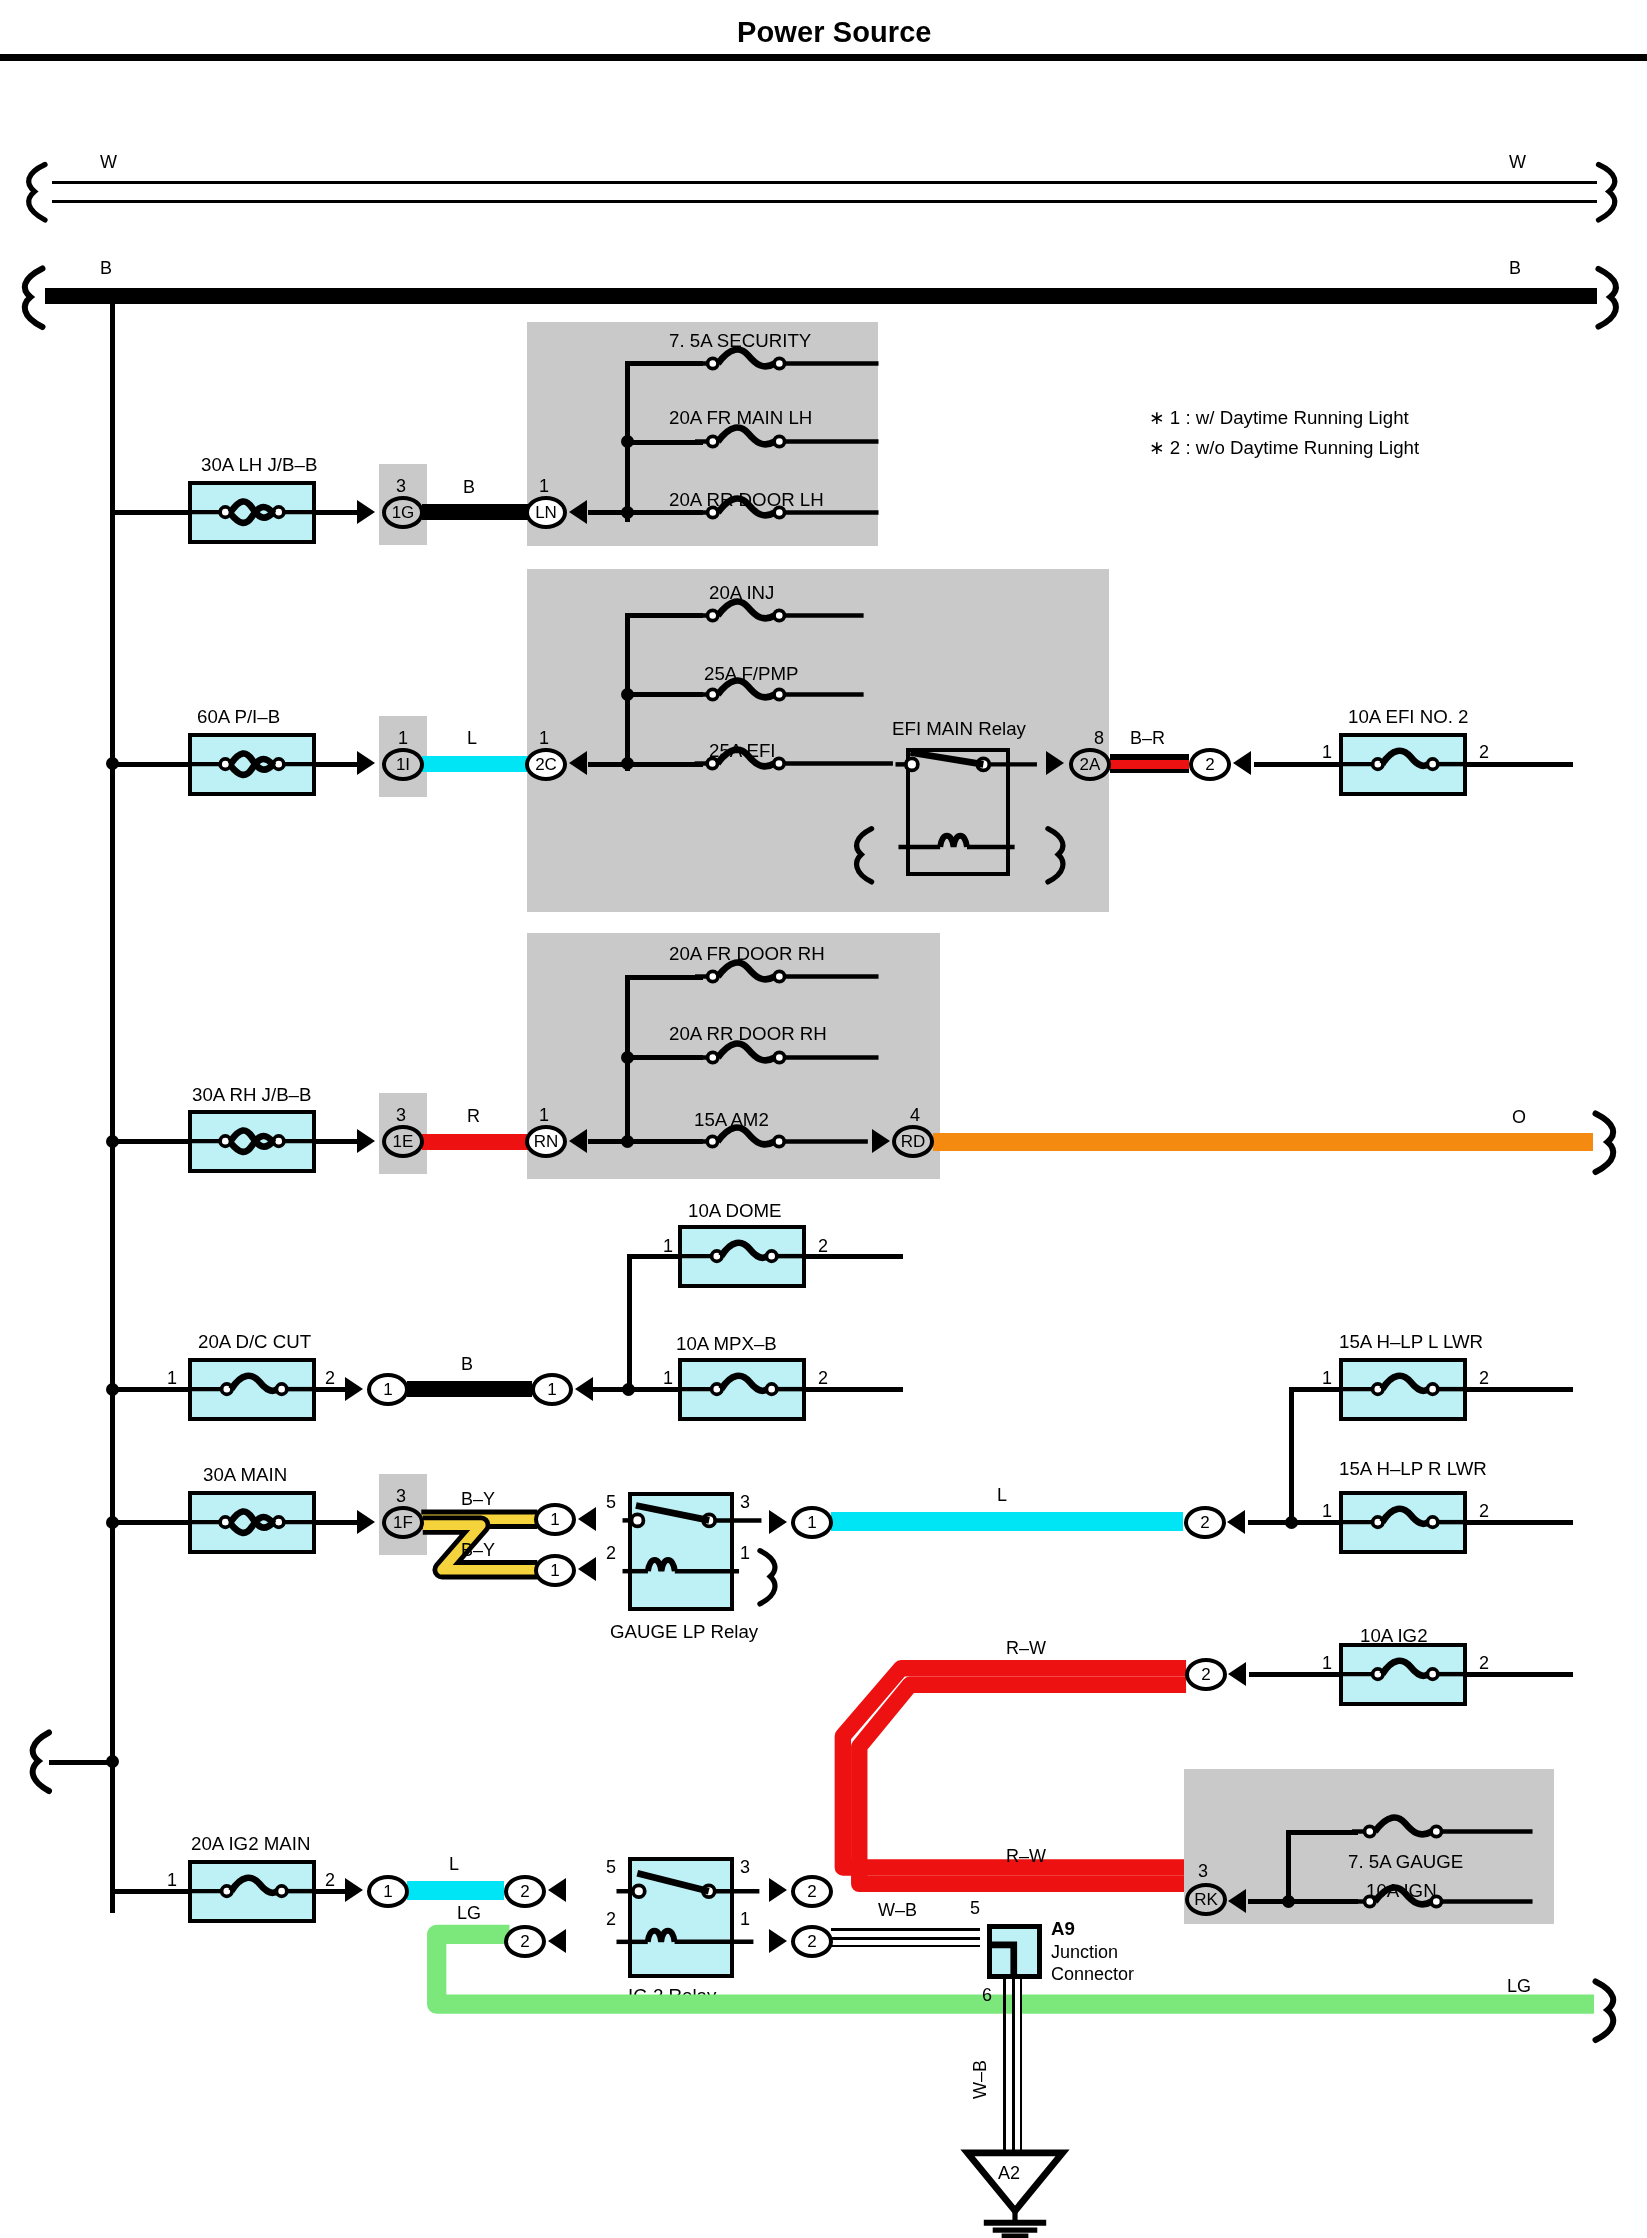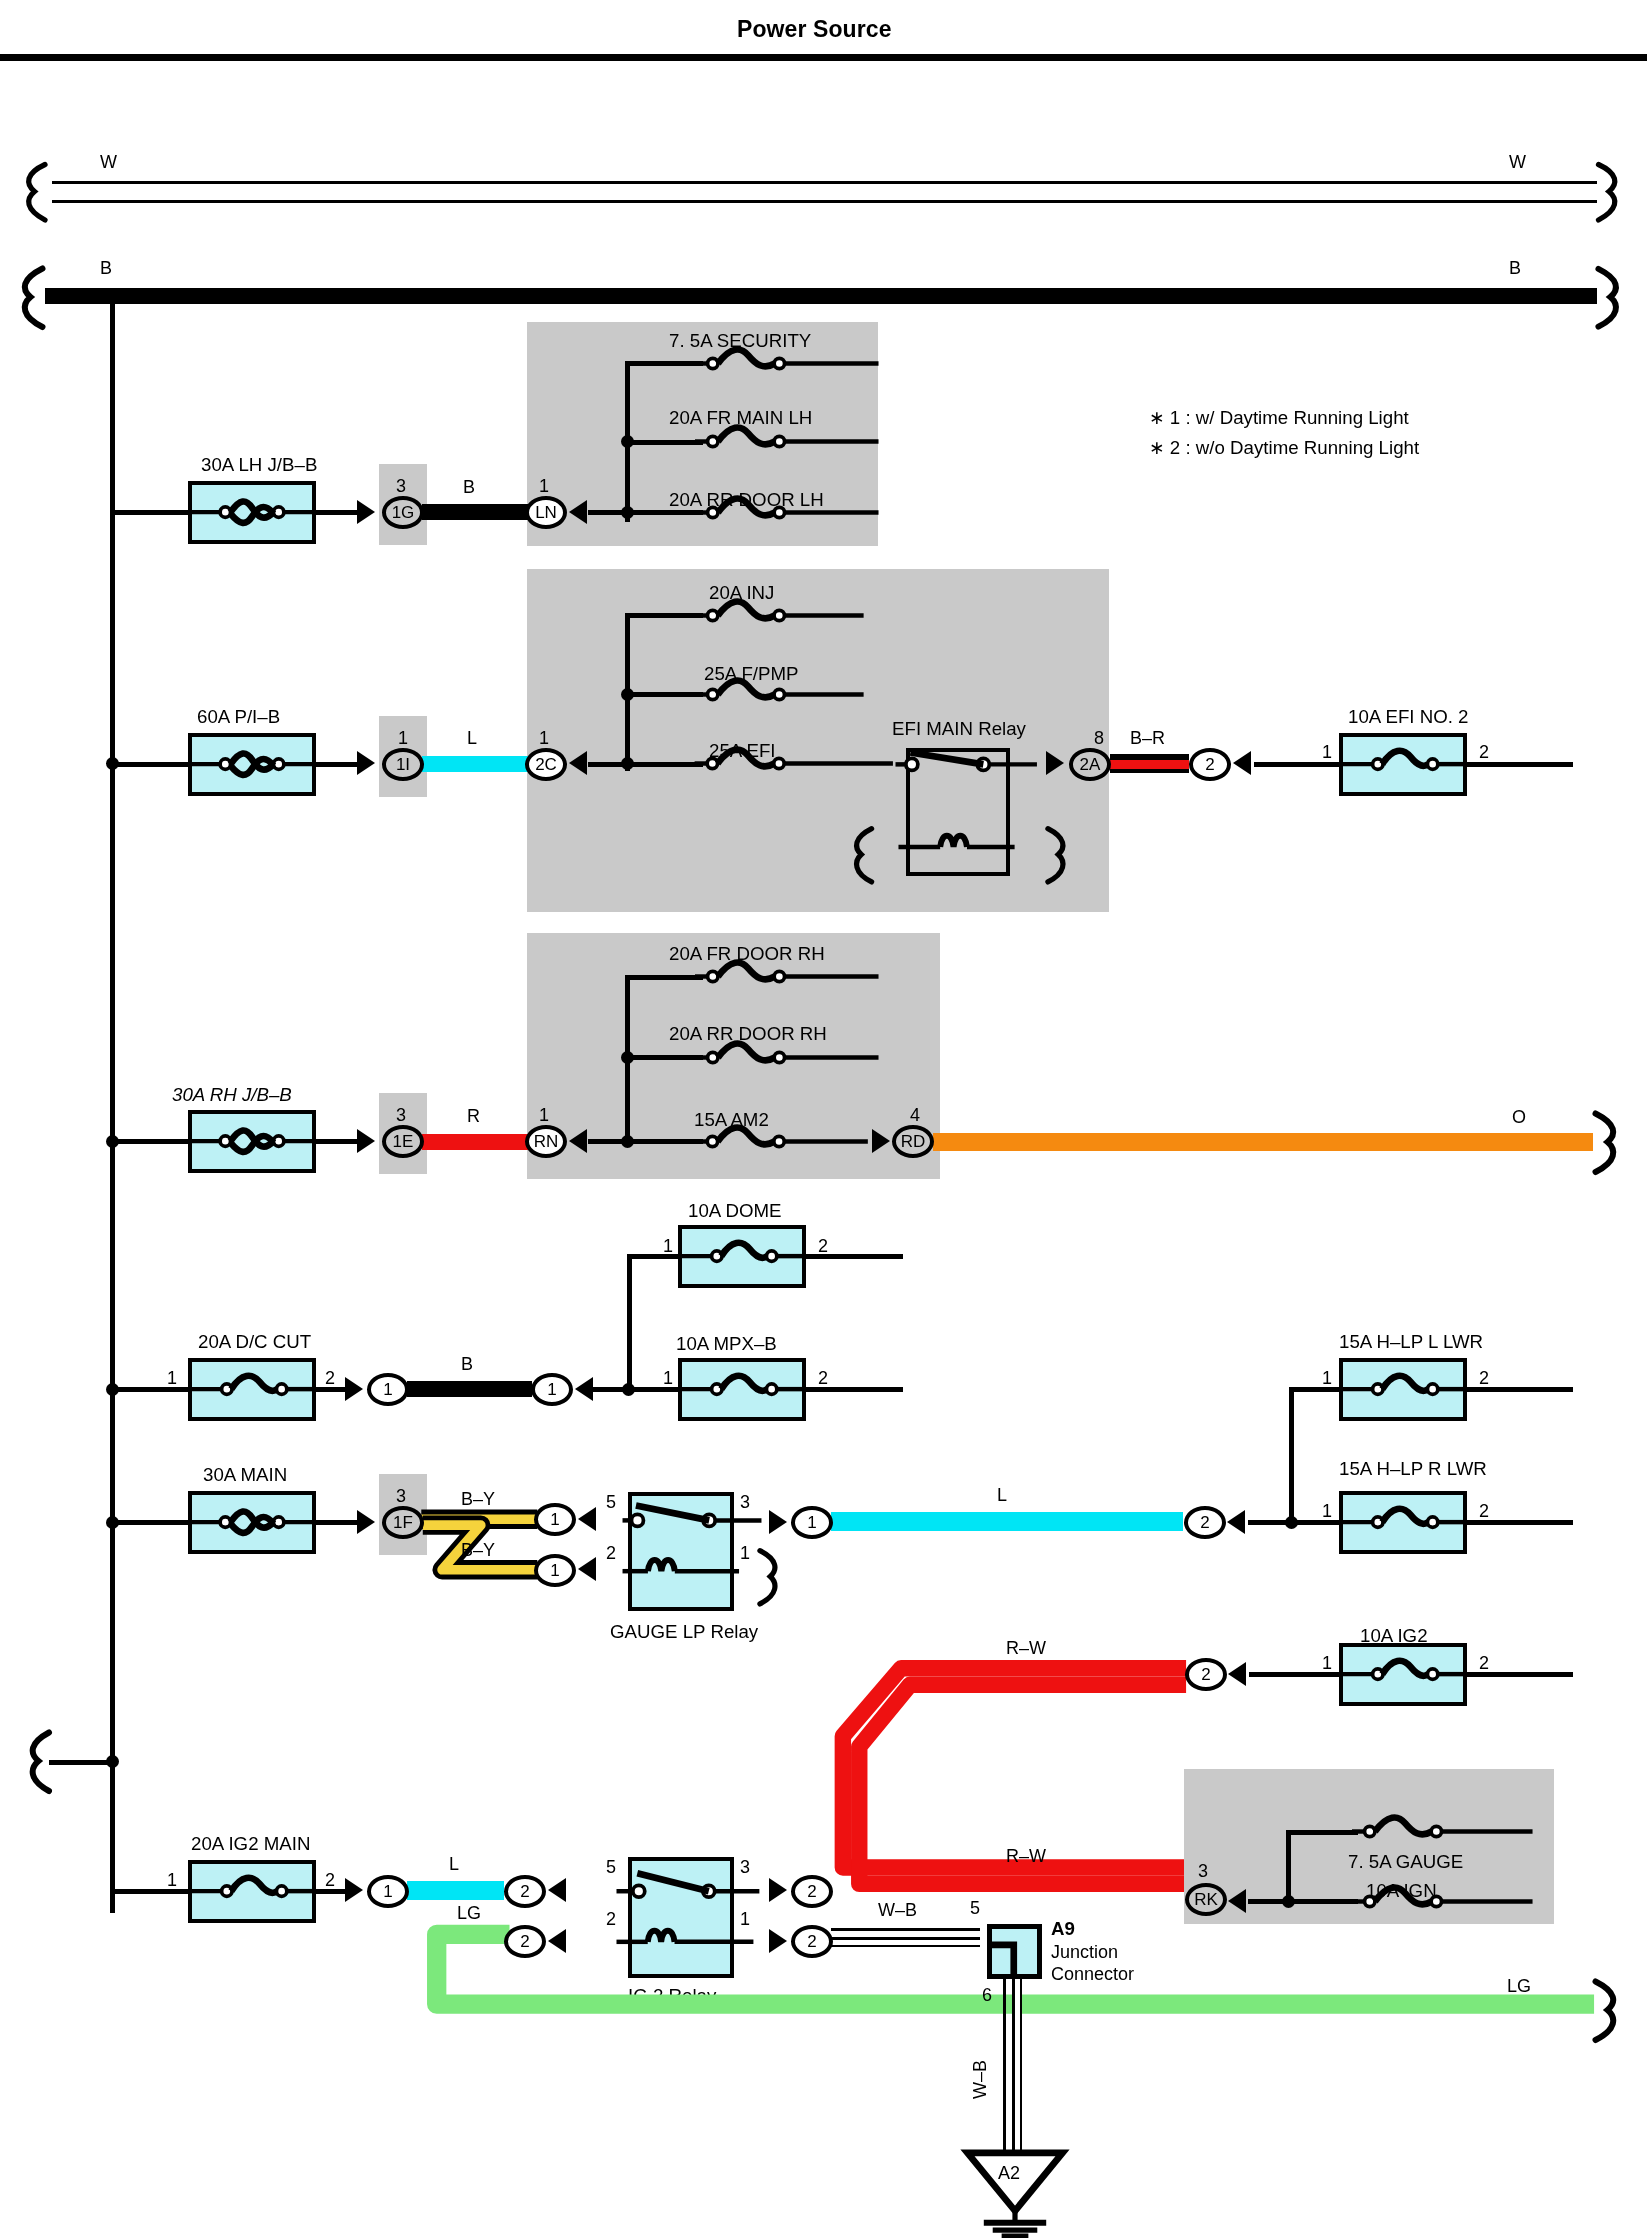--- a/index.html
+++ b/index.html
@@ -1,19 +1,19 @@
 <!DOCTYPE html>
 <html style="font-size:12px"><head>
 <meta charset="utf-8">
 <style>
   html,body{margin:0;padding:0;background:#fff;}
   body{font-family:"Liberation Sans",sans-serif;}
   #page{position:relative;width:1648px;height:2239px;background:#fff;overflow:hidden;}
   .lbl{position:absolute;font-family:"Liberation Sans",sans-serif;color:#000;white-space:nowrap;}
-  .t-title{font-size:23px;font-weight:bold;letter-spacing:0.1px;}
+  .t-title{font-size:29px;font-weight:bold;letter-spacing:0.1px;}
   .t-fuse{font-size:18.7px;}
   .t-sm{font-size:18px;}
   .t-pin{font-size:18px;}
   .t-note{font-size:18.7px;}
   .t-bold{font-size:18.7px;font-weight:bold;}
   .rule{position:absolute;background:#000;}
   .wire{position:absolute;background:#000;}
   .grayband{position:absolute;background:#c9c9c9;}
   .graypill{position:absolute;background:#c9c9c9;}
   .fusebox{position:absolute;background:#bdf1f5;border:4.5px solid #000;box-sizing:border-box;}
@@ -219,21 +219,21 @@
       <circle cx="52" cy="42" r="7" fill="#fff" stroke="#000" stroke-width="5"></circle>
       <path d="M58 42 C72 20, 86 20, 96 32 C104 42, 112 48, 120 42" stroke="#000" stroke-width="9" fill="none"></path>
       <circle cx="126" cy="42" r="7" fill="#fff" stroke="#000" stroke-width="5"></circle>
       <line x1="132" y1="42" x2="172" y2="42" stroke="#000" stroke-width="6"></line>
     </svg>
   </div>
   <div class="wire" style="left:1464px;top:762px;width:109px;height:4.5px;"></div>
 
   <div class="grayband" style="left:527px;top:933px;width:413px;height:246px;"></div>
 
-  <div class="lbl t-fuse" style="left:172px;top:1084px;font-style:italic;">30A RH J/B–B</div>
+  <div class="lbl t-fuse" style="left:192px;top:1084px;">30A RH J/B–B</div>
   <div class="fusebox" style="left:188px;top:1110px;width:128px;height:63px;">
     <svg style="left:-4.5px;top:-4.5px;width:128px;height:63px;" viewBox="0 0 172 85" width="128" height="63">
       <line x1="0" y1="42" x2="46" y2="42" stroke="#000" stroke-width="6"></line>
       <line x1="126" y1="42" x2="172" y2="42" stroke="#000" stroke-width="6"></line>
       <circle cx="50" cy="42" r="7" fill="#fff" stroke="#000" stroke-width="5"></circle>
       <circle cx="122" cy="42" r="7" fill="#fff" stroke="#000" stroke-width="5"></circle>
       <path d="M57 42 C70 24, 78 24, 86 36 C94 48, 102 56, 115 42" stroke="#000" stroke-width="9" fill="none"></path>
       <path d="M57 44 C70 60, 78 60, 86 48 C94 36, 102 28, 115 44" stroke="#000" stroke-width="9" fill="none"></path>
     </svg>
   </div>

